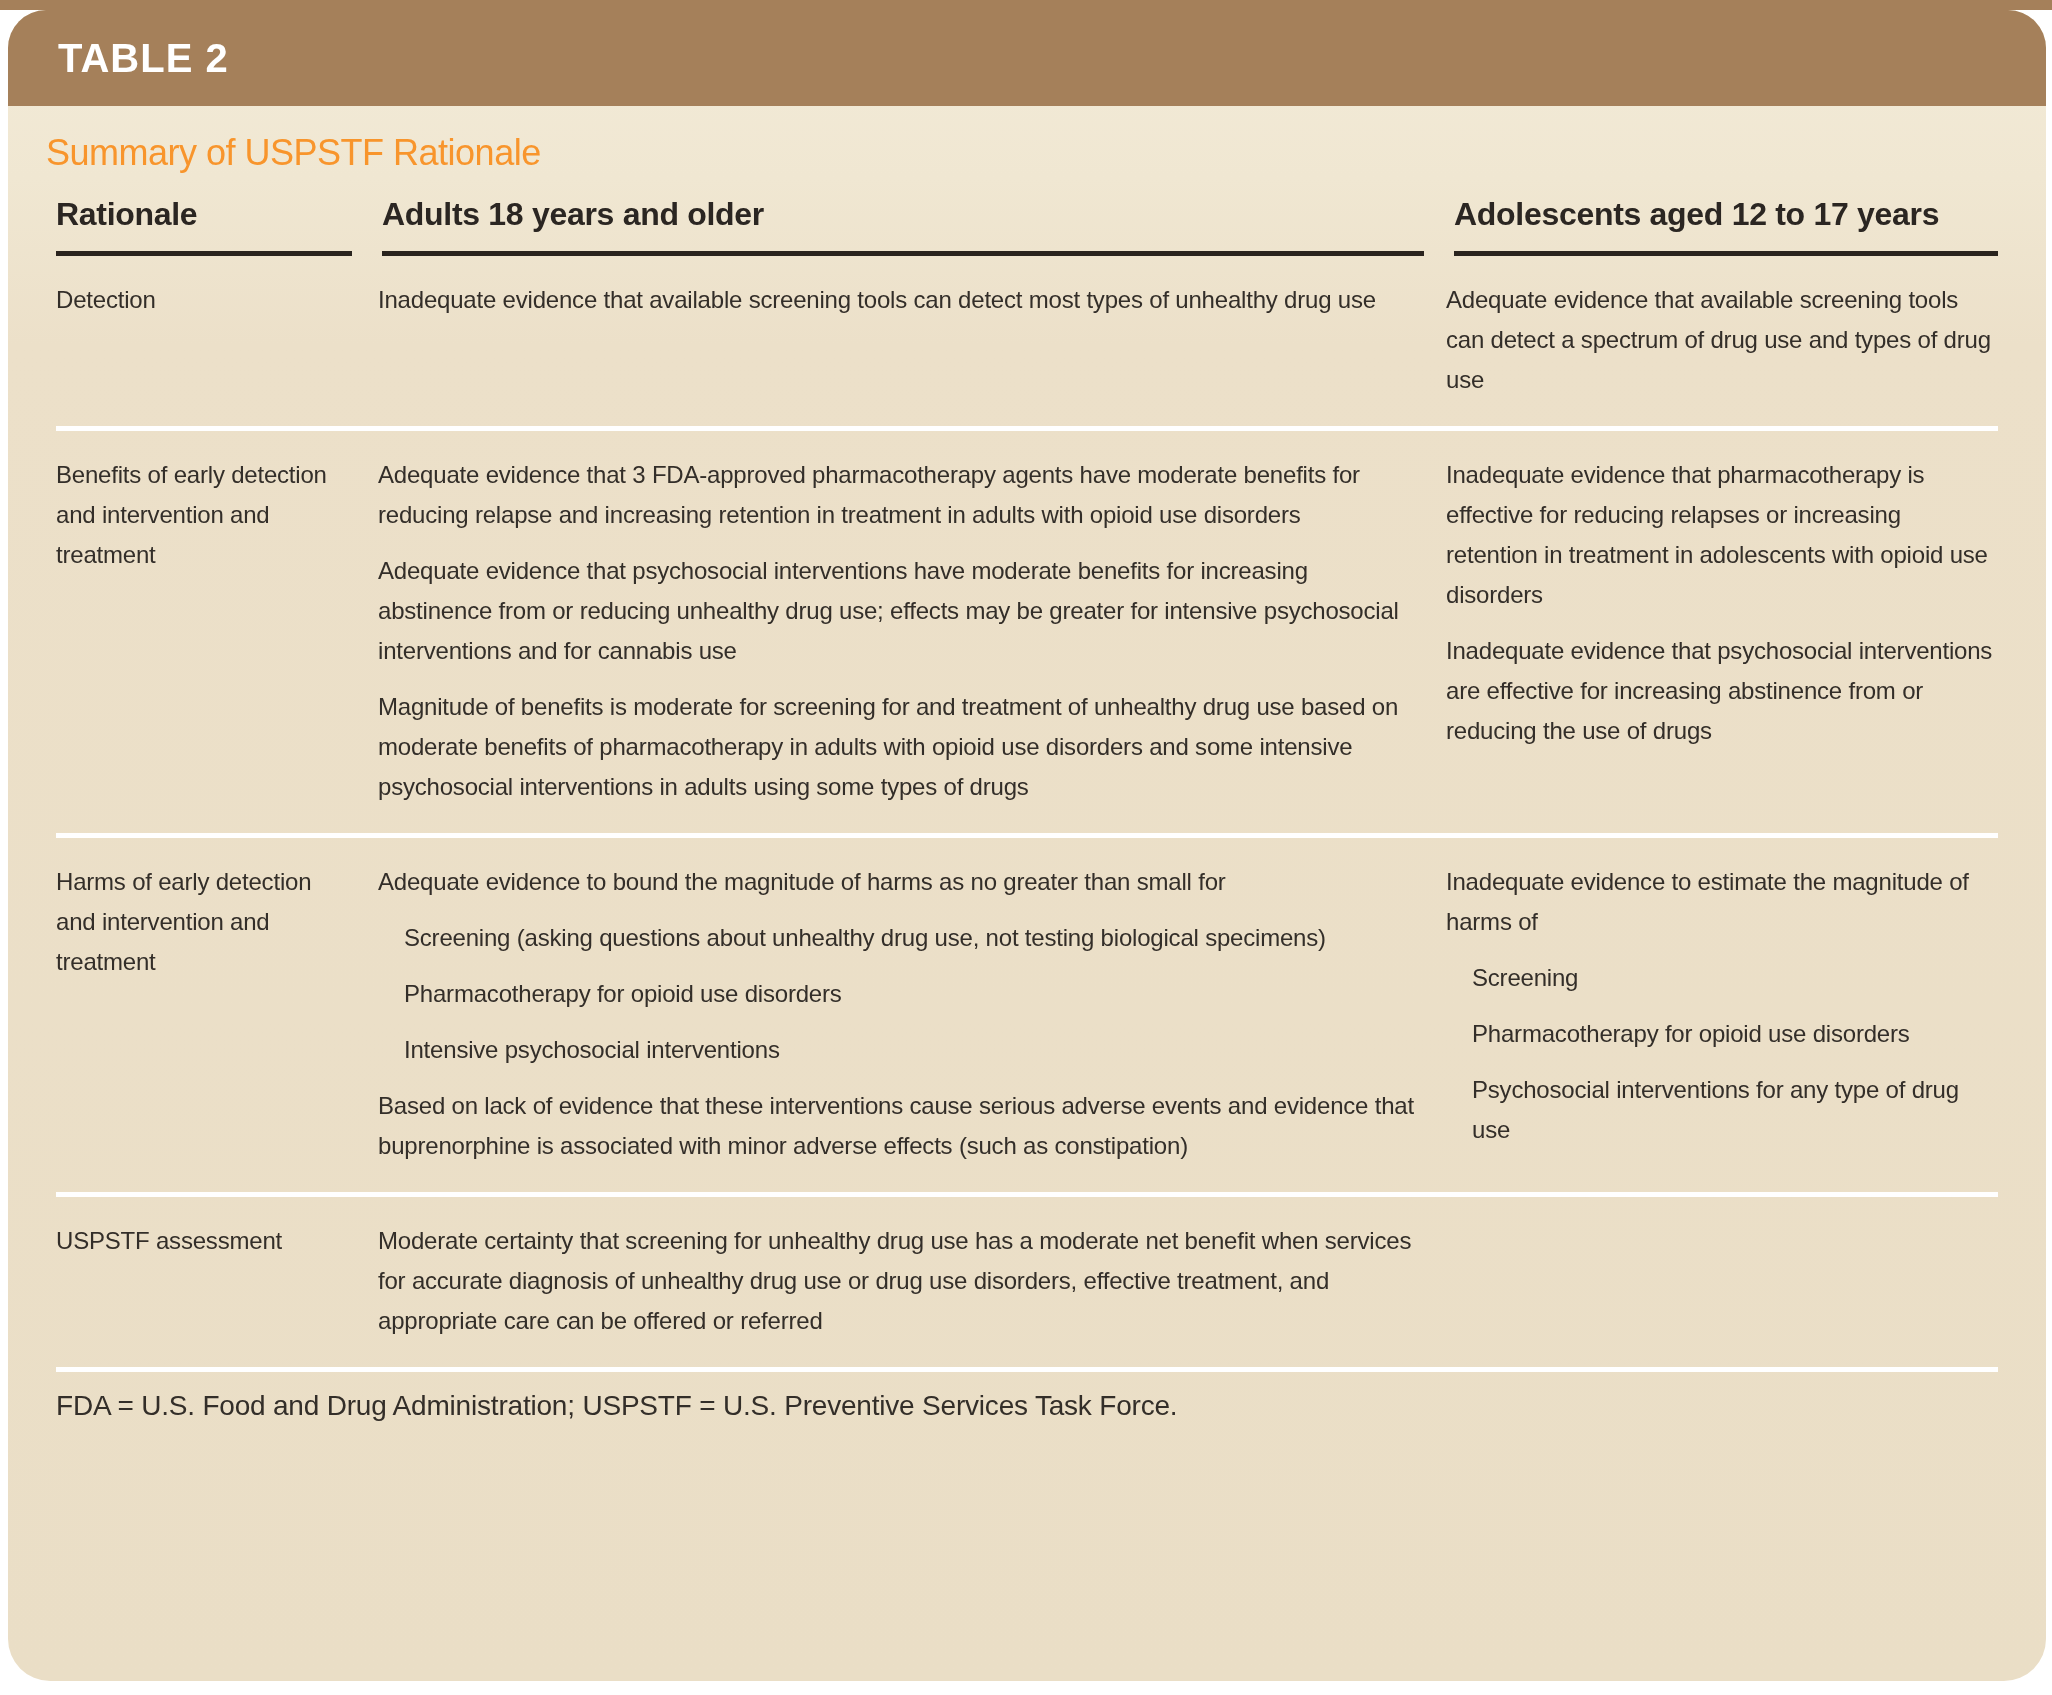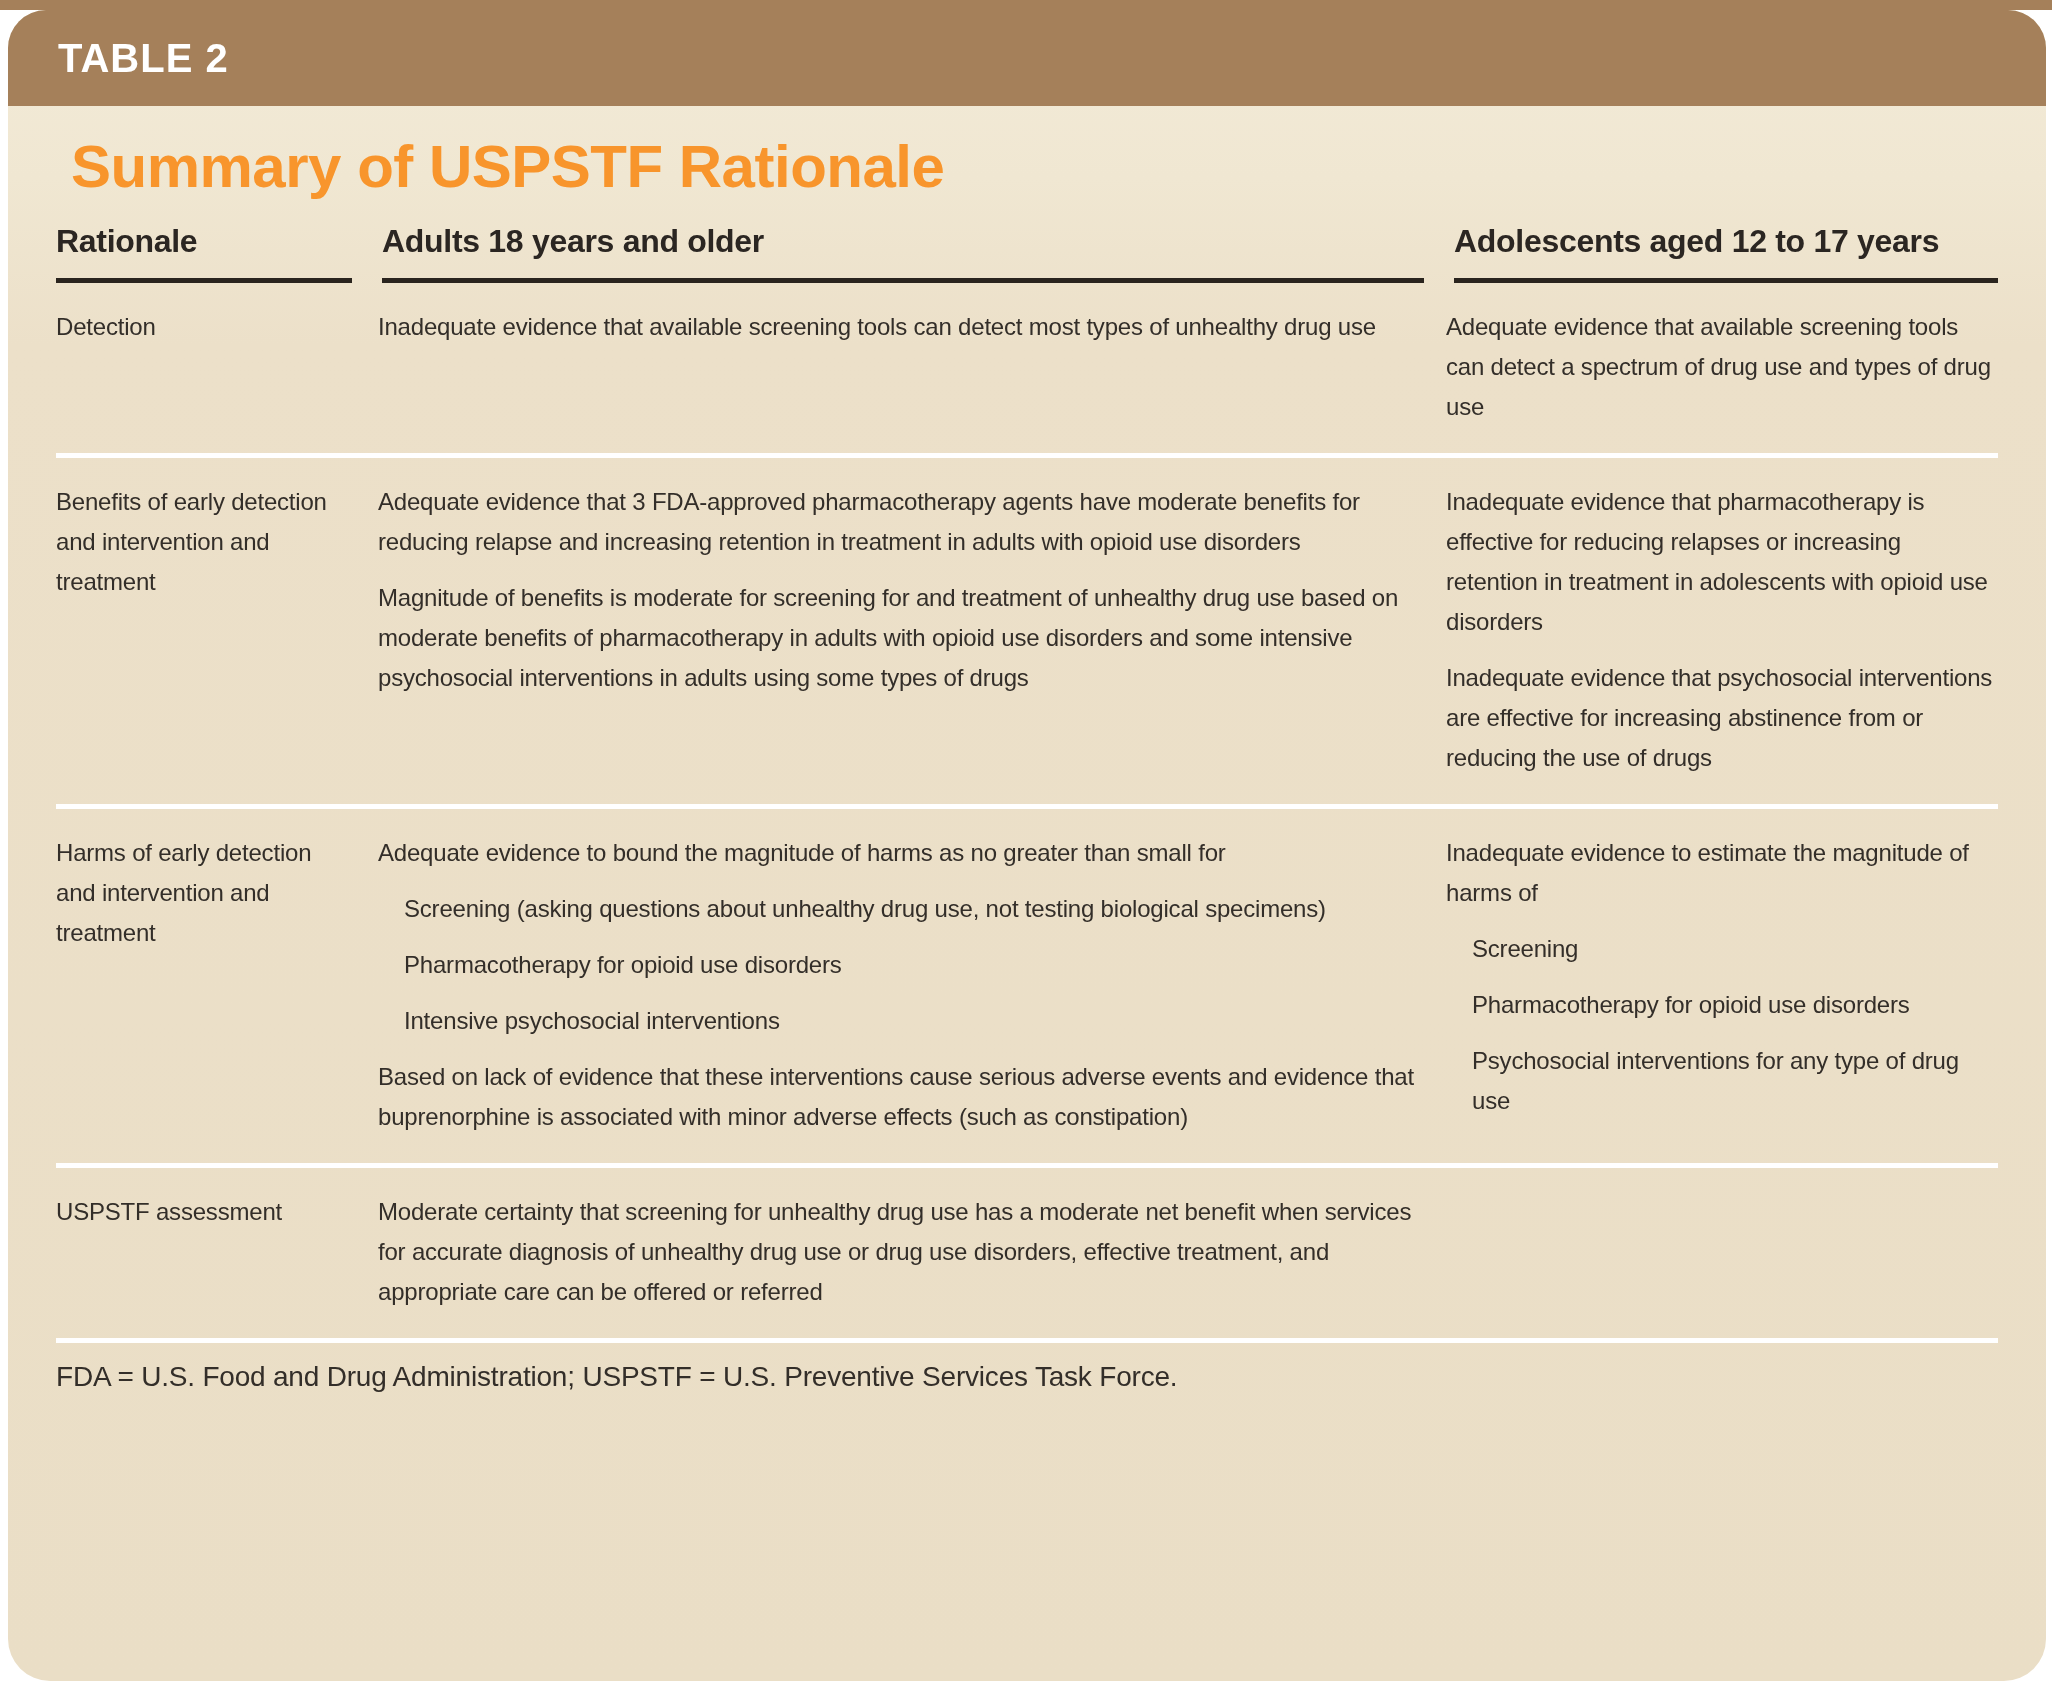--- a/index.html
+++ b/index.html
@@ -23,22 +23,22 @@
   .table-tag-bar{
     height:96px;
     background:#a5805a;
     display:flex;align-items:center;
     padding:0 50px;
   }
   .table-tag{
     color:#ffffff;font-size:40px;font-weight:bold;letter-spacing:1px;
   }
   .table-title{
-    padding:26px 50px 16px 63px;
-    color:#f8952c;font-size:60px;font-weight:bold;letter-spacing:-0.5px;
+    padding:26px 50px 16px 38px;
+    color:#f8952c;font-size:36px;font-weight:normal;letter-spacing:-0.5px;
   }
   .grid-wrap{margin:0 48px;}
   .hdr-row,.data-row{
     display:grid;
     grid-template-columns:296px 1042px 1fr;
     column-gap:26px;
   }
   .hdr-row{padding-top:6px;gap:30px;}
   .hdr-cell{
     font-size:32px;font-weight:bold;color:#2b2622;
@@ -94,20 +94,21 @@
         <p>Adequate evidence that available screening tools can detect a spectrum of drug use and types of drug use</p>
       </div>
     </div>
 
     <div class="data-row">
       <div class="cell">
         <p>Benefits of early detection and intervention and treatment</p>
       </div>
       <div class="cell">
         <p>Adequate evidence that 3 FDA-approved pharmacotherapy agents have moderate benefits for reducing relapse and increasing retention in treatment in adults with opioid use disorders</p>
+        <p>Adequate evidence that psychosocial interventions have moderate benefits for increasing abstinence from or reducing unhealthy drug use; effects may be greater for intensive psychosocial interventions and for cannabis use</p>
         <p>Magnitude of benefits is moderate for screening for and treatment of unhealthy drug use based on moderate benefits of pharmacotherapy in adults with opioid use disorders and some intensive psychosocial interventions in adults using some types of drugs</p>
       </div>
       <div class="cell">
         <p>Inadequate evidence that pharmacotherapy is effective for reducing relapses or increasing retention in treatment in adolescents with opioid use disorders</p>
         <p>Inadequate evidence that psychosocial interventions are effective for increasing abstinence from or reducing the use of drugs</p>
       </div>
     </div>
 
     <div class="data-row">
       <div class="cell">

